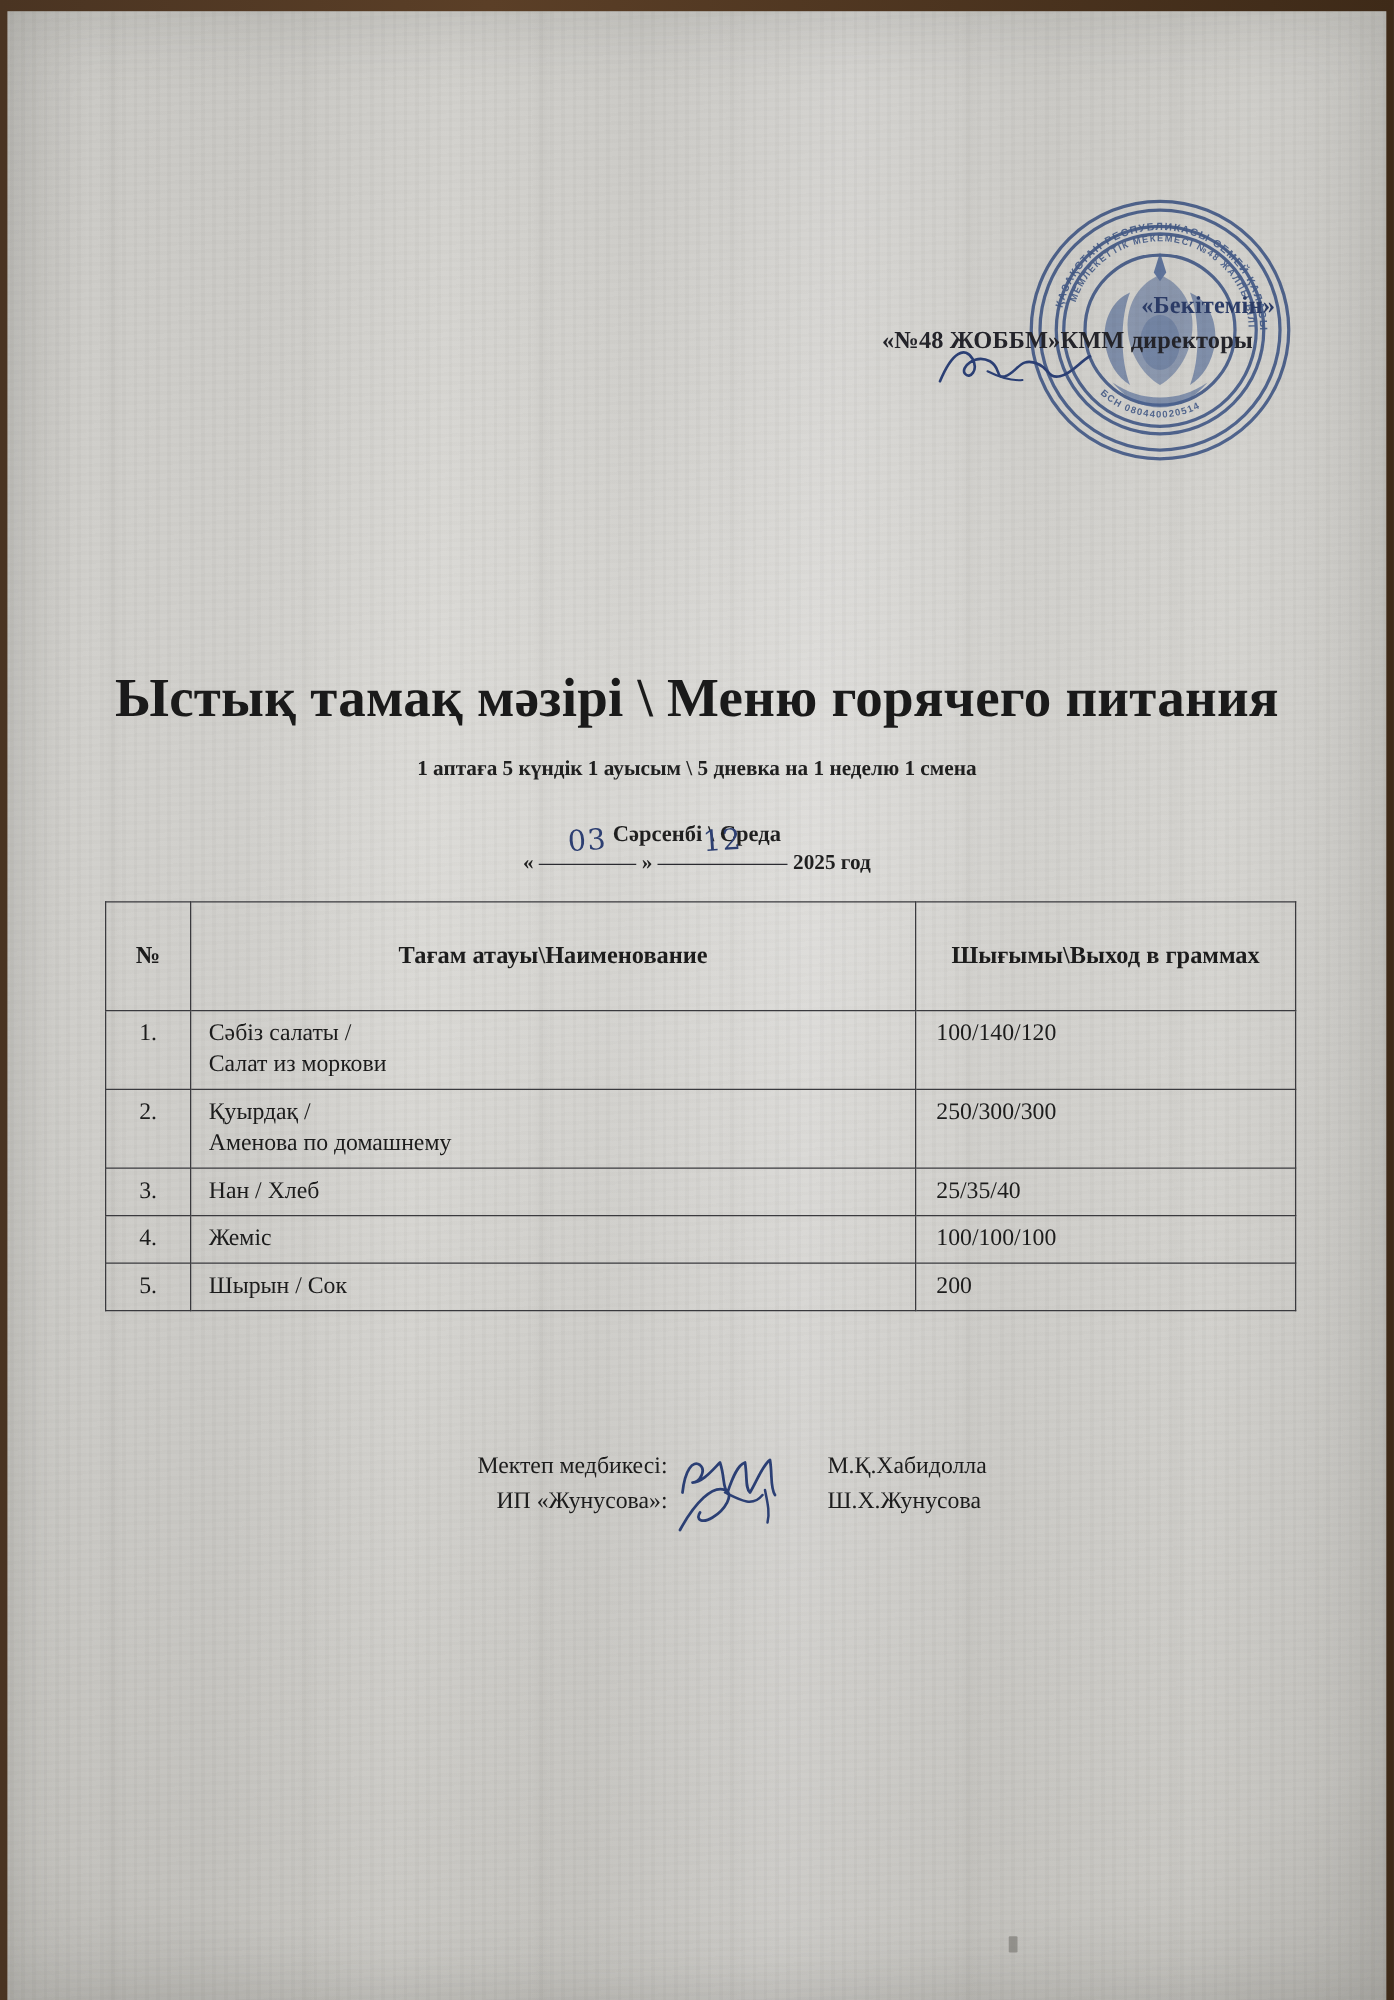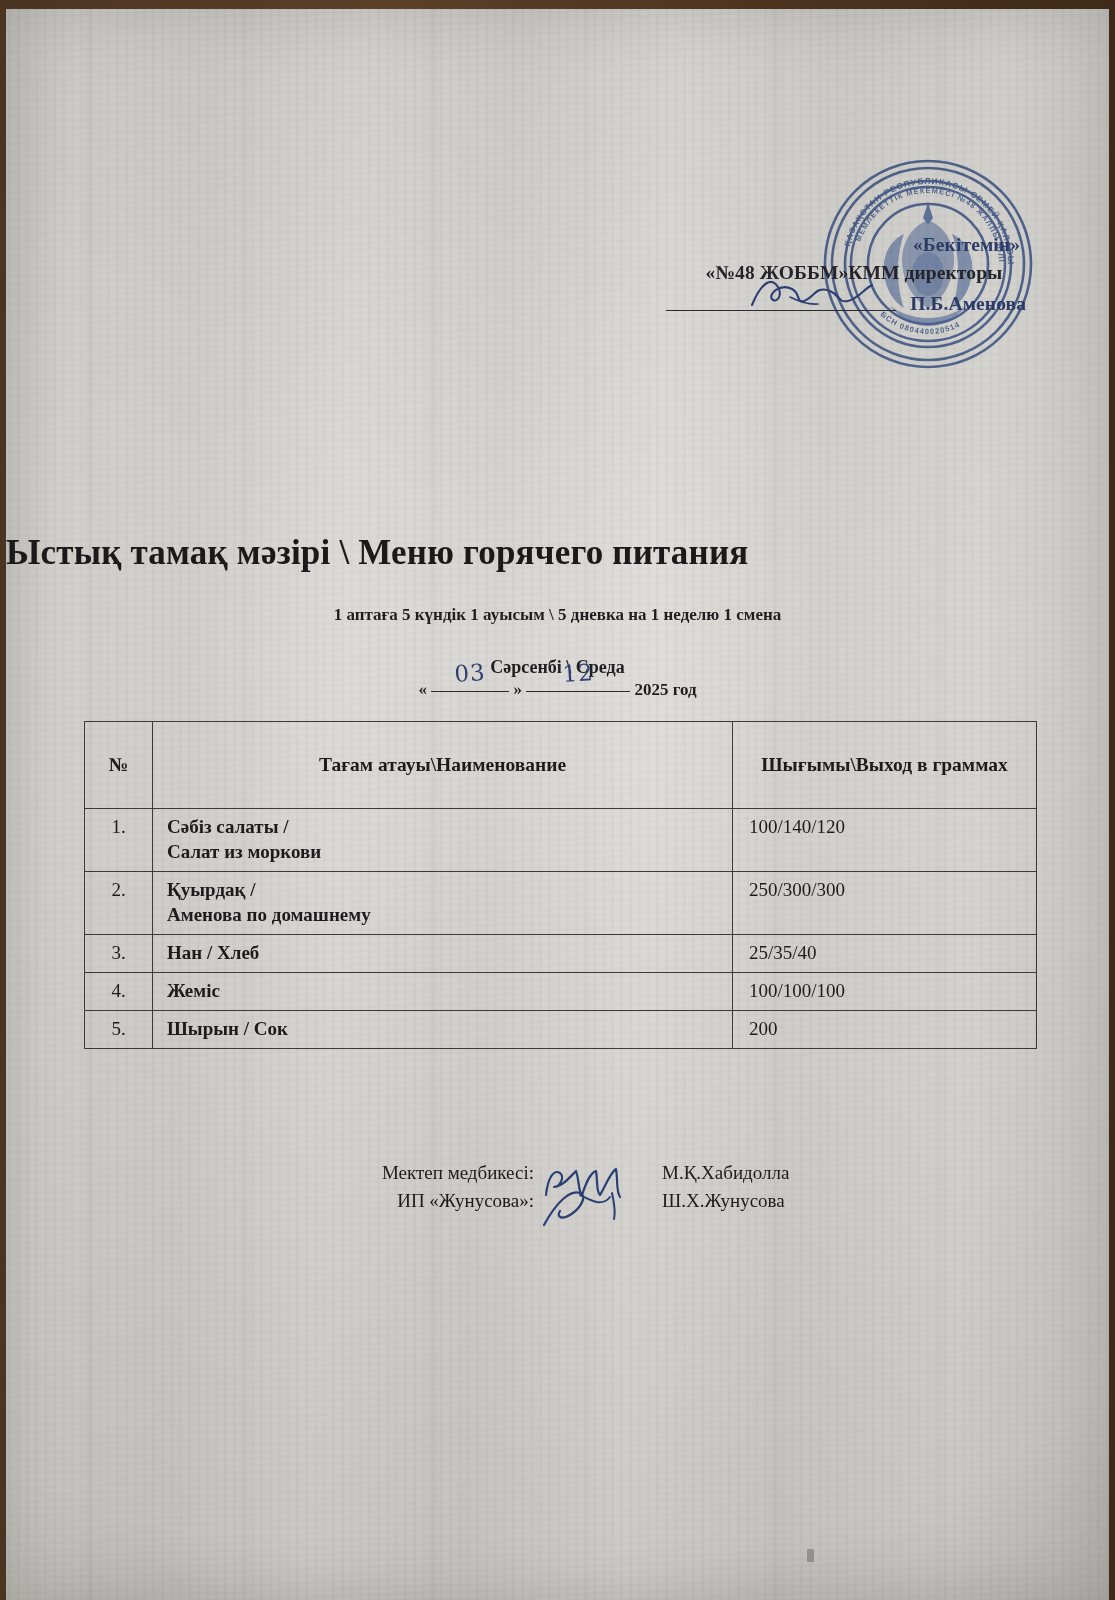--- a/index.html
+++ b/index.html
@@ -139,21 +139,22 @@
     pointer-events: none;
     opacity: .88;
     mix-blend-mode: multiply;
   }
 
   
   .doc-title {
     position: absolute;
     left: 0; right: 0;
     top: 524px;
-    font-size: 35px;
+    text-align: center;
+    font-size: 44px;
     font-weight: 700;
     letter-spacing: .2px;
     color: #1a1a1a;
   }
   .doc-sub {
     position: absolute;
     left: 0; right: 0;
     top: 596px;
     text-align: center;
     font-size: 17px;
@@ -240,21 +241,20 @@
   .col-name { width: 580px; }
   .col-out  { width: 304px; }
 
   td.c-no {
     text-align: center;
     padding-top: 5px;
     padding-bottom: 5px;
   }
   td.c-name {
     padding: 5px 0 5px 14px;
-    font-weight: bold;
   }
   td.c-out {
     padding: 5px 0 5px 16px;
   }
   tr.r-tall td { height: 52px; }
   tr.r-short td { height: 27px; }
 
   
   .signatures {
     position: absolute;
@@ -338,24 +338,20 @@
           <path d="M84 78 c-14 6 -22 22 -20 40 c2 16 10 28 20 34 c-8 -20 -8 -54 0 -74 z" opacity="0.72"></path>
           <path d="M132 78 c14 6 22 22 20 40 c-2 16 -10 28 -20 34 c8 -20 8 -54 0 -74 z" opacity="0.72"></path>
           <ellipse cx="108" cy="118" rx="16" ry="22" opacity="0.55"></ellipse>
           <path d="M70 150 c12 14 24 20 38 20 c14 0 26 -6 38 -20 c-12 8 -24 12 -38 12 c-14 0 -26 -4 -38 -12 z" opacity="0.7"></path>
         </g>
       </svg>
 
       <div class="approval">
         <span class="ap-word">«Бекітемін»</span>
         <span class="ap-line2">«№48 ЖОББМ»КММ директоры</span>
-        <span class="ap-row3">
-          <span class="sig-rule"></span>
-          <span class="ap-name">П.Б.Аменова</span>
-        </span>
       </div>
 
       <svg class="hand-dir" viewBox="0 0 140 42">
         <path d="M6 34 C16 10, 26 6, 32 16 C37 25, 30 33, 26 28 C22 23, 34 12, 46 18 C55 23, 50 32, 58 30 C68 27, 70 14, 84 20 C94 24, 92 32, 102 30 C112 28, 118 18, 126 14" fill="none" stroke="#2b3f74" stroke-width="2.1" stroke-linecap="round"></path>
         <path d="M44 26 C52 30, 62 34, 72 33" fill="none" stroke="#2b3f74" stroke-width="1.6" stroke-linecap="round"></path>
       </svg>
 
       <div class="doc-title">Ыстық тамақ мәзірі \ Меню горячего питания</div>
       <div class="doc-sub">1 аптаға 5 күндік 1 ауысым \ 5 дневка на 1 неделю  1 смена</div>
       <div class="doc-day">Сәрсенбі  \ Среда</div>

